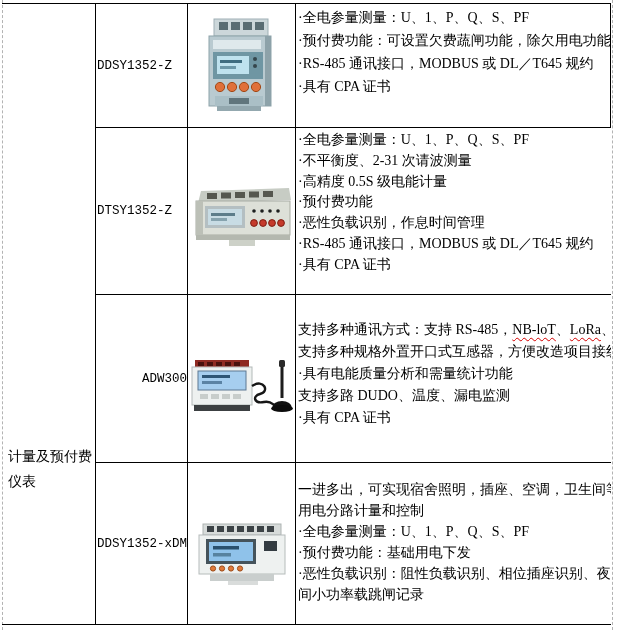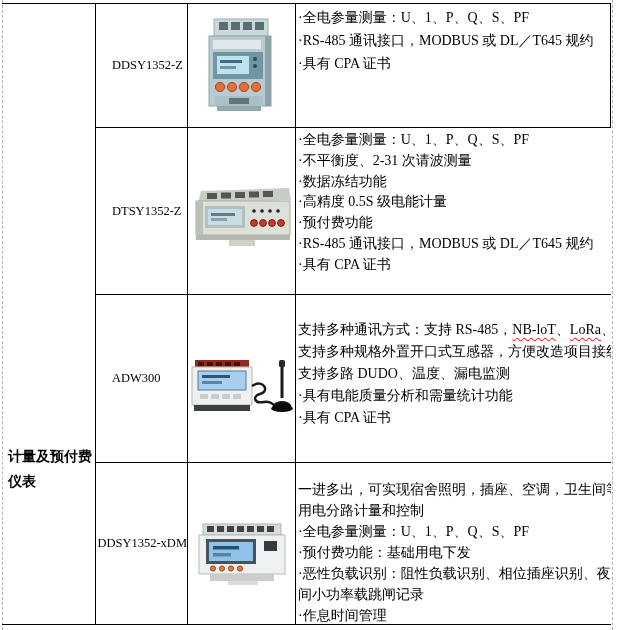--- a/index.html
+++ b/index.html
@@ -28,26 +28,26 @@
   .bl{border-left:1px solid var(--border-black,#000);}
   .bb{border-bottom:1px solid var(--border-black,#000);}
   .br{border-right:1px solid var(--border-black,#000);}
 
   .category-cell{
     grid-column:1;grid-row:1/5;
     padding:440px 3px 0 6px;
     font-size:14px;line-height:25px;
     word-break:break-all;
   }
-  .category-cell .cat-text{display:block;width:85px;font-weight:bold;}
+  .category-cell .cat-text{display:block;width:85px;}
 
   .model-cell{
     display:flex;align-items:center;
-    padding-left:16px;
-    font-family:Liberation Serif, serif;
+    padding-left:1px;
+    font-family:Liberation Mono, monospace;
     font-size:12.5px;white-space:nowrap;
   }
 
   .img-cell{display:flex;align-items:center;justify-content:center;}
   .img-cell svg{display:block;}
   .img-mt12{margin-top:12px;} .img-mt14{margin-top:14px;} .img-mt20{margin-top:20px;}
 
   .features-cell{padding:2px 1px 0 2px;font-size:14px;}
   .features-cell .feature-line{white-space:nowrap;}
   .lh-r1 .feature-line{line-height:23px;}
@@ -104,20 +104,21 @@
         <circle cx="39" cy="69" r="4.6"></circle>
           <circle cx="51" cy="69" r="4.6"></circle>
       </g>
       <rect x="10" y="78" width="48" height="10" fill="#aabfc6"></rect>
       <rect x="24" y="80" width="20" height="6" fill="#60757c"></rect>
       <rect x="12" y="88" width="44" height="5" fill="#93a8af"></rect>
     </svg>
   </div>
   <div class="cell bl bb br features-cell lh-r1" style="grid-column:4;grid-row:1;">
       <div class="feature-line"><span>·全电参量测量：U、1、P、Q、S、PF</span></div>
+      <div class="feature-line"><span>·预付费功能：可设置欠费蔬闸功能，除欠用电功能</span></div>
       <div class="feature-line"><span>·RS-485 通讯接口，MODBUS 或 DL／T645 规约</span></div>
       <div class="feature-line"><span>·具有 CPA 证书</span></div>
     </div>
 
   <div class="cell bl bb model-cell" style="grid-column:2;grid-row:2;">
     <span>DTSY1352-Z</span>
   </div>
   <div class="cell bl bb img-cell" style="grid-column:3;grid-row:2;">
     <svg class="img-mt12" width="102" height="60" viewBox="0 0 102 60">
       <polygon points="10,4 98,1 100,13 7,16" fill="#c7ccc4"></polygon>
@@ -146,28 +147,28 @@
         <circle cx="81" cy="36" r="3.4"></circle>
           <circle cx="90" cy="36" r="3.4"></circle>
       </g>
       <rect x="5" y="48" width="94" height="5" fill="#b4b8af"></rect>
       <rect x="38" y="53" width="26" height="6" fill="#cdd1c8"></rect>
     </svg>
   </div>
   <div class="cell bl bb features-cell lh-r2" style="grid-column:4;grid-row:2;">
       <div class="feature-line"><span>·全电参量测量：U、1、P、Q、S、PF</span></div>
       <div class="feature-line"><span>·不平衡度、2-31 次请波测量</span></div>
-      <div class="feature-line"><span>·数据冻结功能</span></div>
       <div class="feature-line"><span>·高精度 0.5S 级电能计量</span></div>
       <div class="feature-line"><span>·预付费功能</span></div>
+      <div class="feature-line"><span>·恶性负载识别，作息时间管理</span></div>
       <div class="feature-line"><span>·RS-485 通讯接口，MODBUS 或 DL／T645 规约</span></div>
       <div class="feature-line"><span>·具有 CPA 证书</span></div>
     </div>
 
-  <div class="cell bl bb model-cell" style="grid-column:2;grid-row:3;">
+  <div class="cell bl bb model-cell" style="grid-column:2;grid-row:3;justify-content:flex-end;">
     <span>ADW300</span>
   </div>
   <div class="cell bl bb img-cell" style="grid-column:3;grid-row:3;">
     <svg class="img-mt14" width="104" height="56" viewBox="0 0 104 56">
       <rect x="5" y="2" width="54" height="8" fill="#8f2a22"></rect>
       <g fill="#48100c">
         <rect x="8" y="4" width="6" height="4"></rect>
           <rect x="17" y="4" width="6" height="4"></rect>
         <rect x="26" y="4" width="6" height="4"></rect>
           <rect x="35" y="4" width="6" height="4"></rect>
@@ -187,22 +188,22 @@
       <path d="M62,28 C74,20 80,34 70,36 C62,38 64,46 74,44 C84,42 82,50 90,48" fill="none" stroke="#161616" stroke-width="2.4"></path>
       <rect x="90.5" y="6" width="3" height="34" fill="#1d1d1d"></rect>
       <rect x="89" y="2" width="6" height="7" rx="1.5" fill="#2a2a2a"></rect>
       <path d="M82,50 a10,7 0 0 1 20,0 z" fill="#111111"></path>
       <ellipse cx="92" cy="50.5" rx="11" ry="3.5" fill="#0c0c0c"></ellipse>
     </svg>
   </div>
   <div class="cell bl bb features-cell lh-r3 pt-r3" style="grid-column:4;grid-row:3;">
       <div class="feature-line"><span>支持多种通讯方式：支持 RS-485，</span><span class="wavy">NB-loT</span><span>、</span><span class="wavy">LoRa</span><span>、</span></div>
       <div class="feature-line"><span>支持多种规格外置开口式互感器，方便改造项目接线</span></div>
+      <div class="feature-line"><span>·具有电能质量分析和需量统计功能</span></div>
       <div class="feature-line"><span>支持多路 DUDO、温度、漏电监测</span></div>
-      <div class="feature-line"><span>·具有电能质量分析和需量统计功能</span></div>
       <div class="feature-line"><span>·具有 CPA 证书</span></div>
     </div>
 
   <div class="cell bl model-cell" style="grid-column:2;grid-row:4;justify-content:flex-end;">
     <span>DDSY1352-xDM</span>
   </div>
   <div class="cell bl img-cell" style="grid-column:3;grid-row:4;">
     <svg class="img-mt20" width="92" height="62" viewBox="0 0 92 62">
       <rect x="7" y="1" width="78" height="11" fill="#d7dbda" stroke="#adb3b2"></rect>
       <g fill="#3c4246">
@@ -230,16 +231,15 @@
       <rect x="32" y="58" width="30" height="4" fill="#d9dcdb"></rect>
     </svg>
   </div>
   <div class="cell bl features-cell lh-r4 pt-r4" style="grid-column:4;grid-row:4;">
       <div class="feature-line"><span>一进多出，可实现宿舍照明，插座、空调，卫生间等</span></div>
       <div class="feature-line"><span>用电分路计量和控制</span></div>
       <div class="feature-line"><span>·全电参量测量：U、1、P、Q、S、PF</span></div>
       <div class="feature-line"><span>·预付费功能：基础用电下发</span></div>
       <div class="feature-line"><span>·恶性负载识别：阻性负载识别、相位插座识别、夜</span></div>
       <div class="feature-line"><span>间小功率载跳闸记录</span></div>
-      <div class="feature-line"><span>·作息时间管理</span></div>
     </div>
 
 </div>
 
 </body></html>

